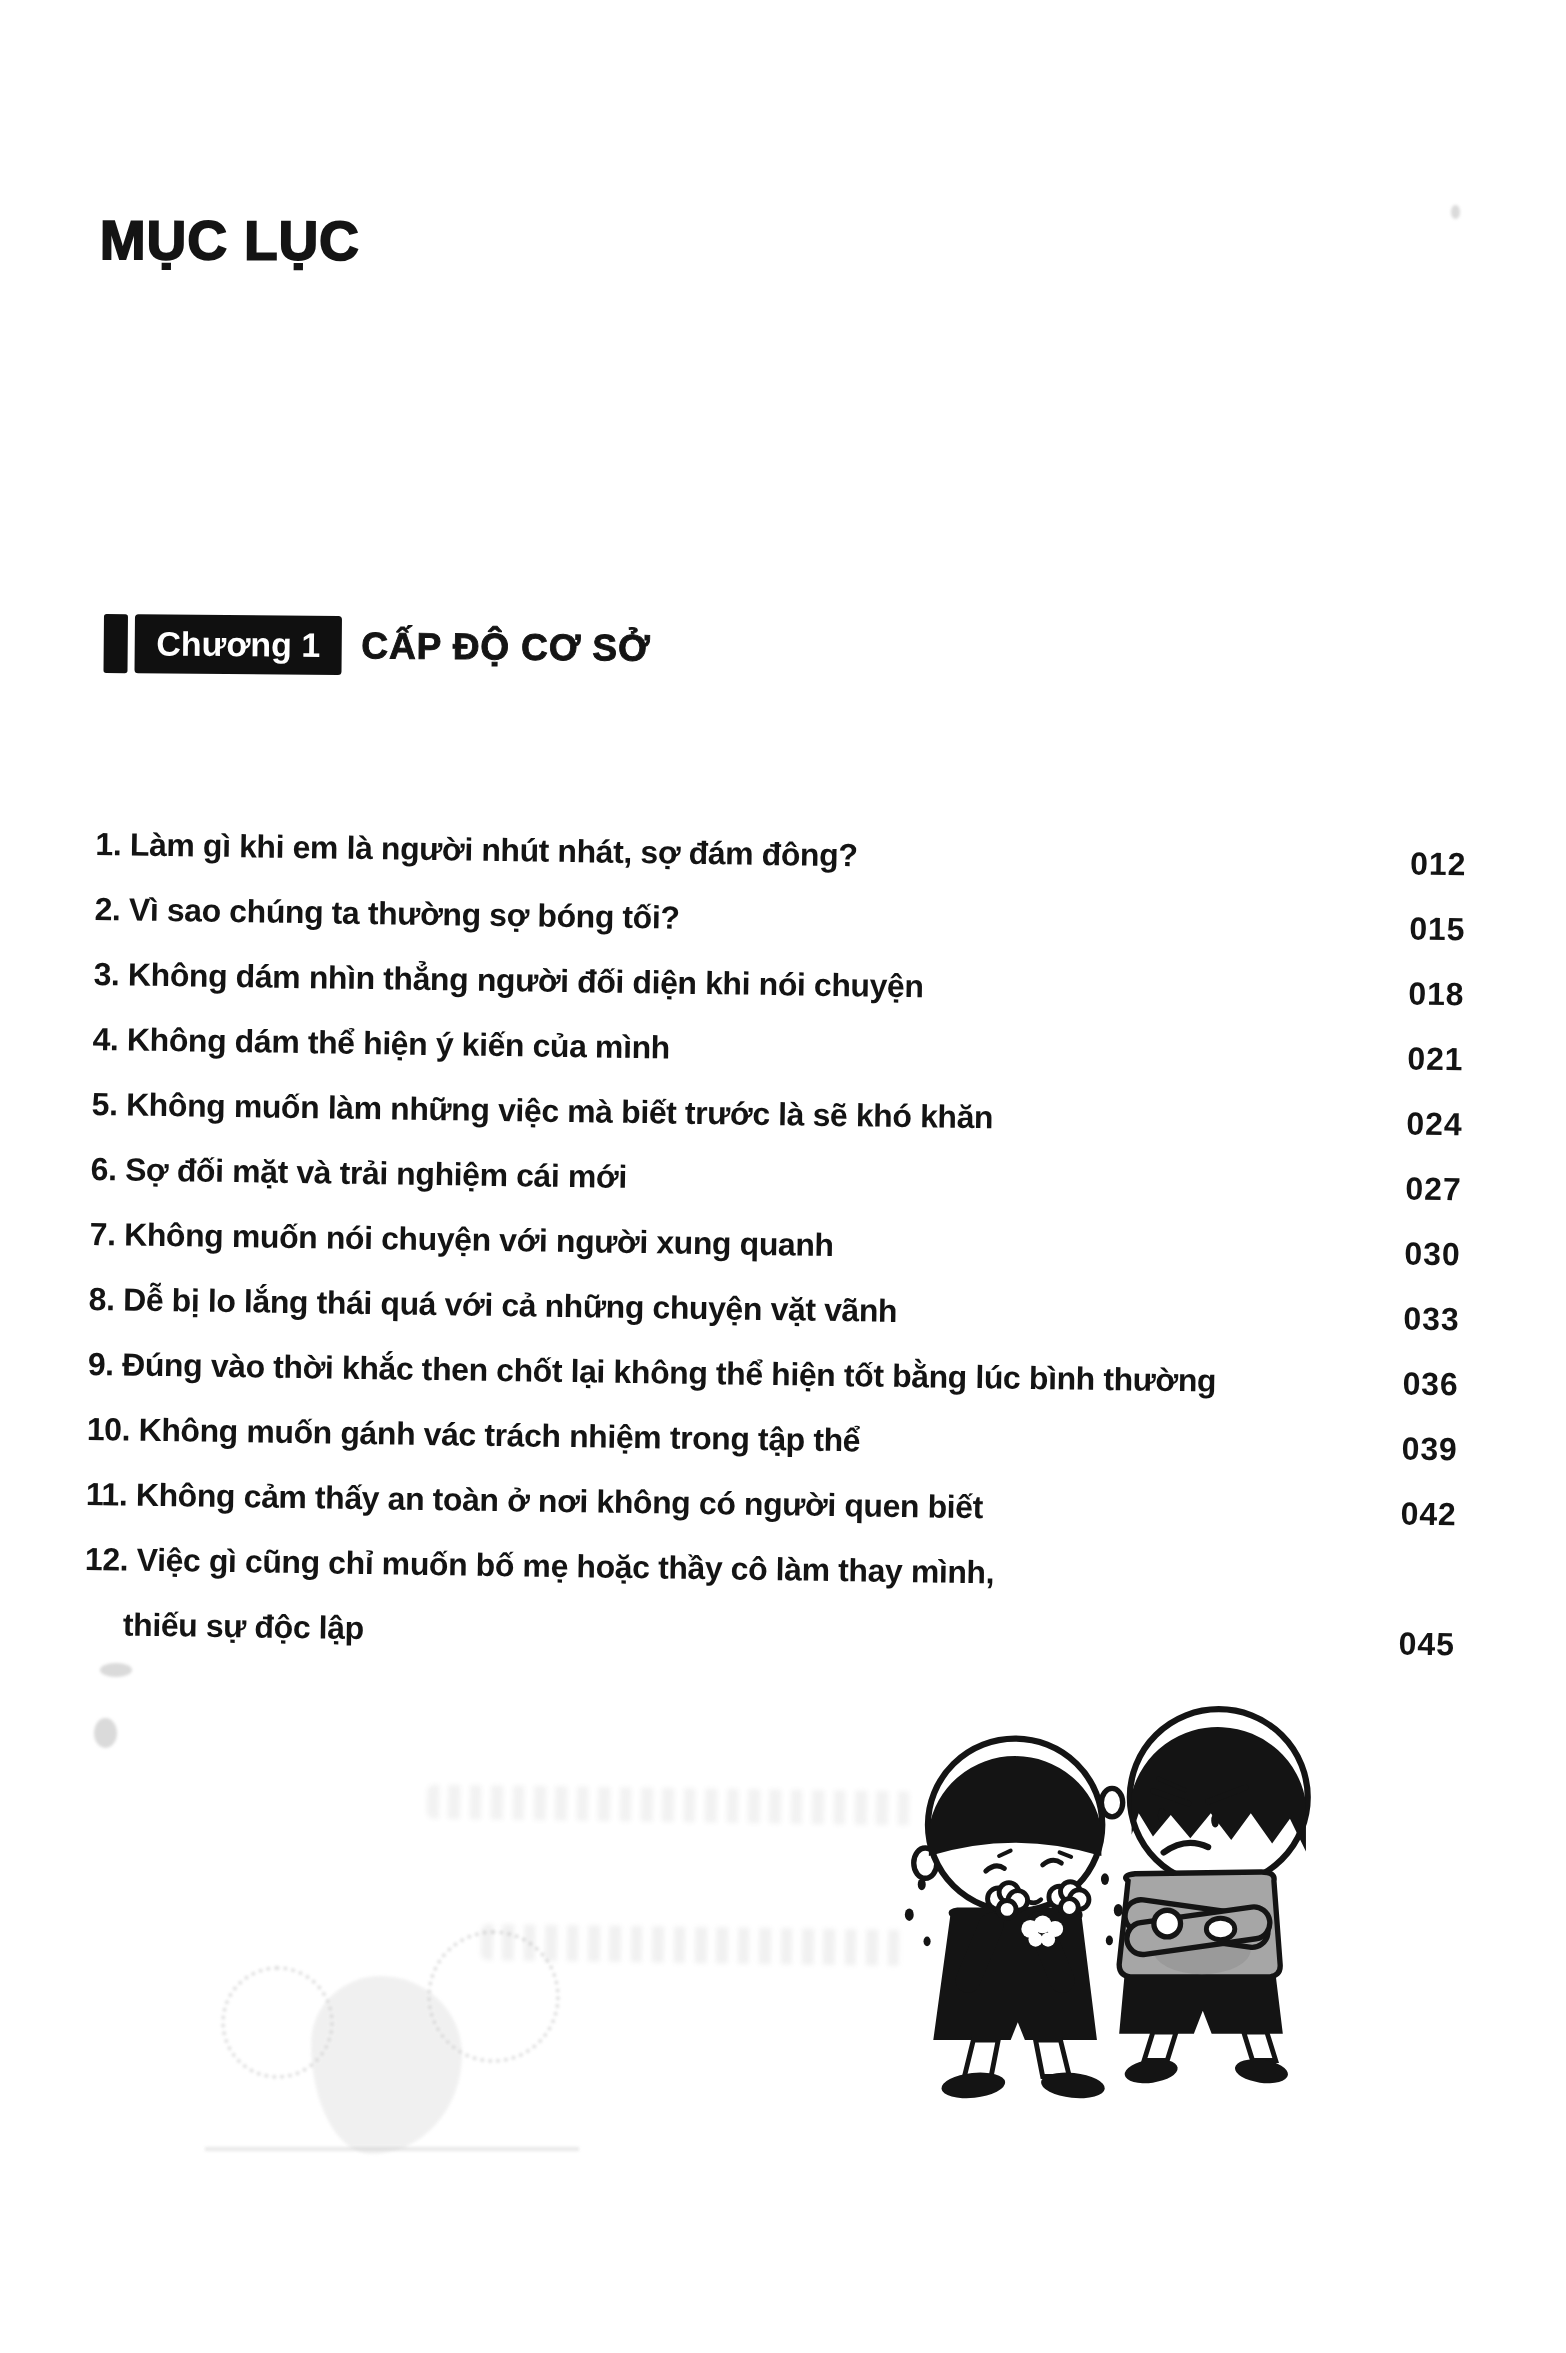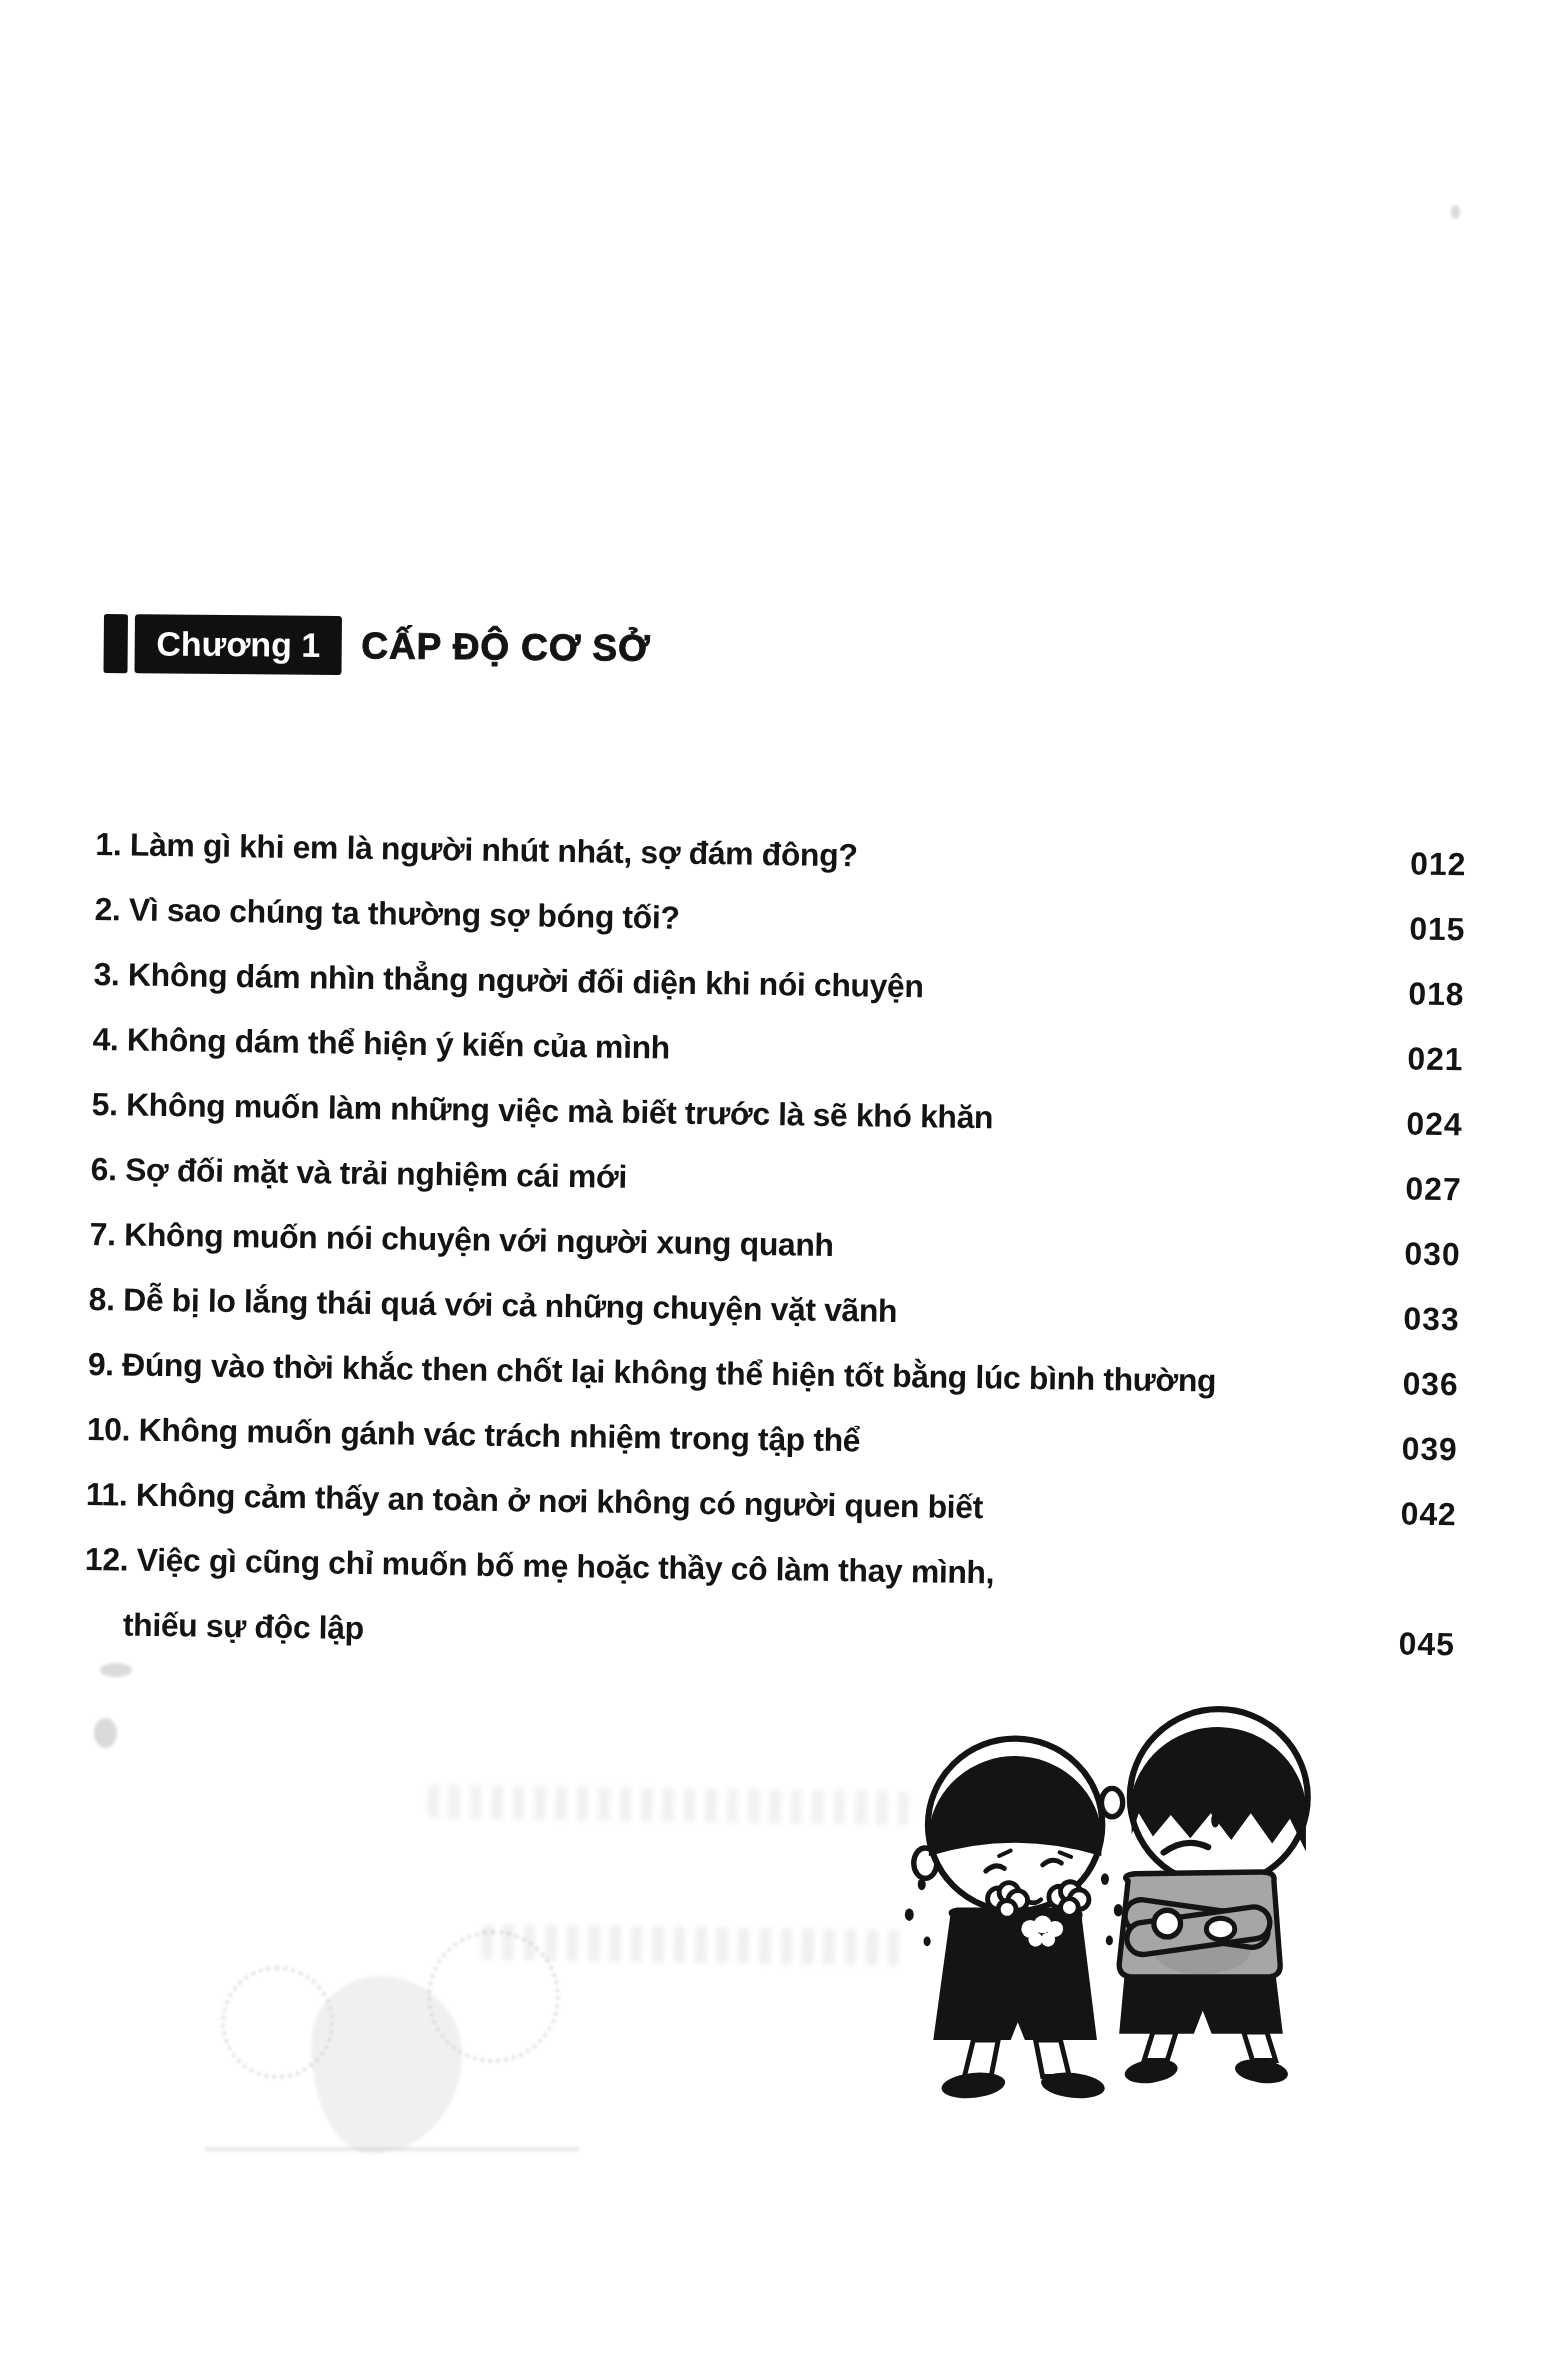--- a/index.html
+++ b/index.html
@@ -81,20 +81,21 @@
   .ghost-dot{position:absolute;background:rgba(150,150,150,.35);border-radius:50%;
     filter:blur(1.8px);}
   
   .illustration{position:absolute;left:895px;top:1687px;width:427px;height:418px;}
 </style>
 </head>
 <body>
 
 <div class="page">
 
+  <h1 class="page-title">MỤC LỤC</h1>
 
   <div class="chapter-row">
     <span class="chapter-bar"></span>
     <span class="chapter-badge">Chương 1</span>
     <span class="chapter-title">CẤP ĐỘ CƠ SỞ</span>
   </div>
 
   <ul class="toc" id="toc-list">
       <li class="toc-row">
         <div class="lines">

